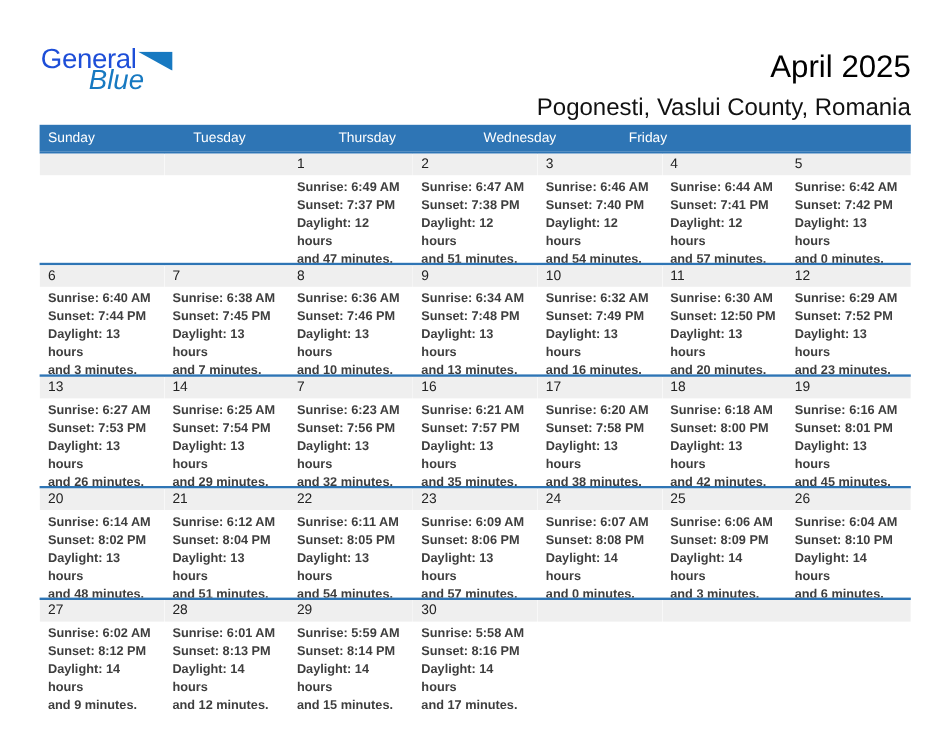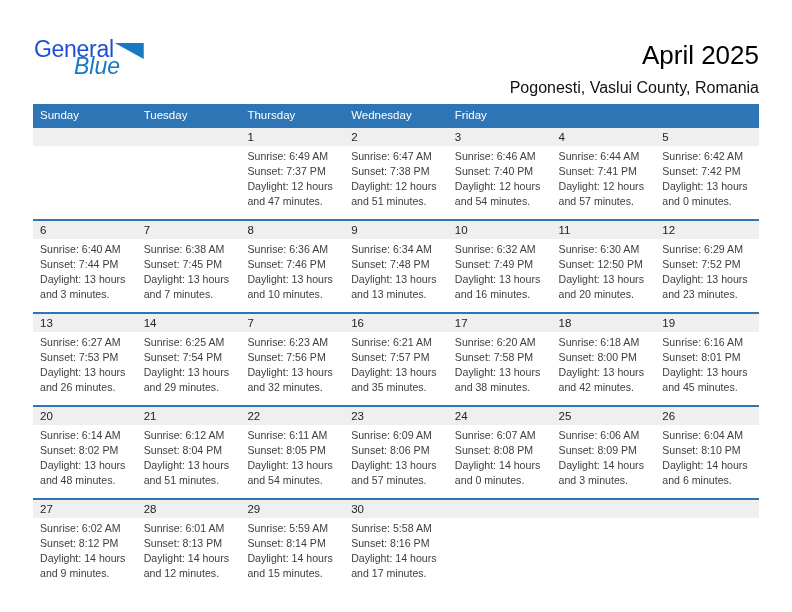--- a/index.html
+++ b/index.html
@@ -17,26 +17,26 @@
   .logo-general { font-size:23px; color:#1d4ed8; letter-spacing:-0.3px; }
   .logo-triangle {
     width:29px; height:16px; background:#1779c1;
     clip-path:polygon(0 0, 100% 0, 100% 100%);
     margin-left:1px; margin-bottom:2px;
   }
   .logo-blue { font-size:23px; color:#1779c1; margin-top:-6px; margin-left:40px;font-style:italic; }
 
   
   .title   { position:absolute; top:40px;  right:33px; font-size:26px; color:#000000;text-align:center; }
-  .subtitle{ position:absolute; top:79px;  right:33px; font-size:16px; color:#111111; }
+  .subtitle{ position:absolute; top:79px;  right:33px; font-size:20px; color:#111111; }
 
   
   .calendar { position:absolute; left:33px; top:104px; width:726px; }
   .cal-head {
-    display:grid; grid-template-columns:repeat(7,1fr);
+    display:grid; grid-template-columns:repeat(6,1fr);
     background:#2e75b5; height:22px;
   }
   .head-cell { color:#ffffff; font-size:11.5px; line-height:22px; padding-left:7px; }
 
   .week-row {
     display:grid; grid-template-columns:repeat(7,1fr);
     border-top:2px solid #2e75b5;
     height:91px;
     background:#ffffff;
   }
@@ -44,20 +44,21 @@
   .day-num {
     height:18px; line-height:19px;
     background:#efefef;
     font-size:11.5px; color:#222222;
     padding-left:7px;
   }
   .day-body {
     padding:3px 5px 0 7px;
     font-size:10.6px; line-height:15px;
     color:#3e3e3e;
+    font-weight:bold;
   }
 </style>
 </head>
 <body>
 
 <div class="logo">
   <div class="logo-row1">
     <span class="logo-general">General</span>
     <span class="logo-triangle"></span>
   </div>

